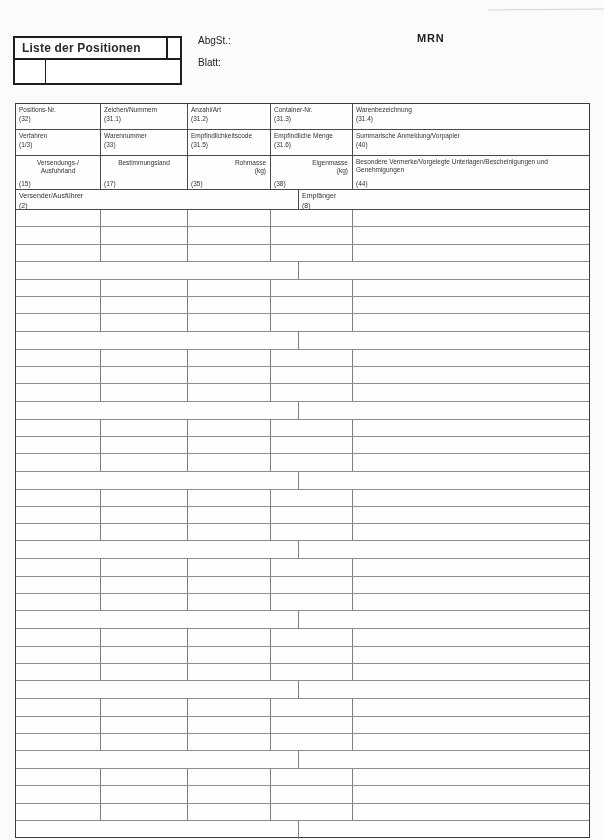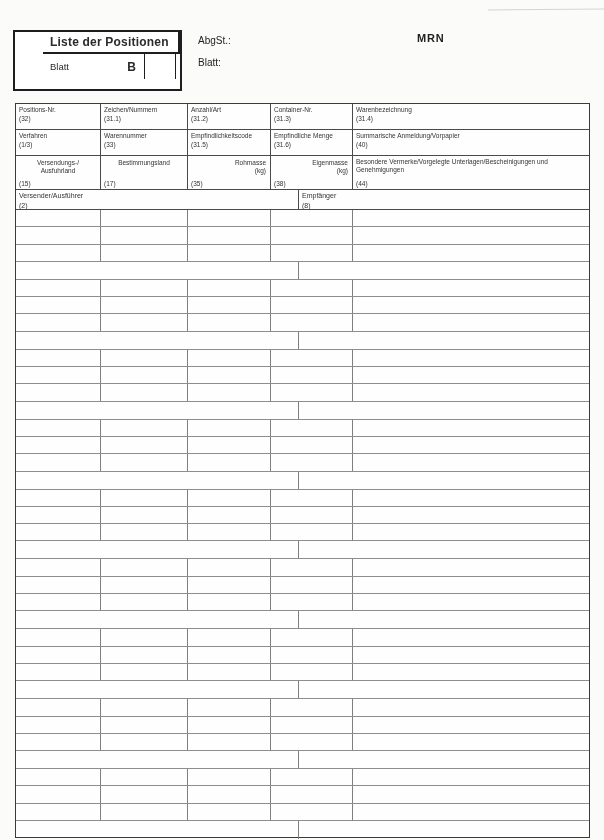--- a/index.html
+++ b/index.html
@@ -5,22 +5,22 @@
   html,body{margin:0;padding:0;}
   body{
     width:604px;height:840px;position:relative;overflow:hidden;
     background:#fbfbfa;
     font-family:"Liberation Sans", sans-serif;
     color:#2b2b2b;
     -webkit-font-smoothing:antialiased;
   }
   
   .title-box{
-    position:absolute;left:13px;top:30px;width:169px;height:61px;
-    border:2px solid #1e1e1e;box-sizing:border-box;background:#fff;padding-left:28px;
+    position:absolute;left:13px;top:36px;width:169px;height:49px;
+    border:2px solid #1e1e1e;box-sizing:border-box;background:#fff;
   }
   .title-row{display:flex;height:20px;border-bottom:2px solid #1e1e1e;box-sizing:content-box;}
   .title-cell{
     width:153px;border-right:2px solid #1e1e1e;box-sizing:border-box;
     display:flex;align-items:center;padding-left:7px;
     font-size:12px;font-weight:bold;letter-spacing:.2px;white-space:nowrap;
   }
   .title-sliver{flex:1;}
   .sheet-row{display:flex;height:25px;}
   .sheet-cell-main{
@@ -66,24 +66,20 @@
 <body>
 
 <div class="artifact-line"></div>
 
 <div class="title-box">
   <div class="title-row">
     <div class="title-cell">Liste der Positionen</div>
     <div class="title-sliver"></div>
   </div>
   <div class="sheet-row">
-    <div class="sheet-cell-main">
-      <span class="sheet-label">Blatt</span>
-      <span class="sheet-value">B</span>
-    </div>
     <div class="sheet-cell-small"></div>
     <div class="sheet-cell-small2"></div>
   </div>
 </div>
 
 <div class="meta-label abgst">AbgSt.:</div>
 <div class="meta-label datum">Blatt:</div>
 <div class="meta-label mrn">MRN</div>
 
 <div class="ptable">

